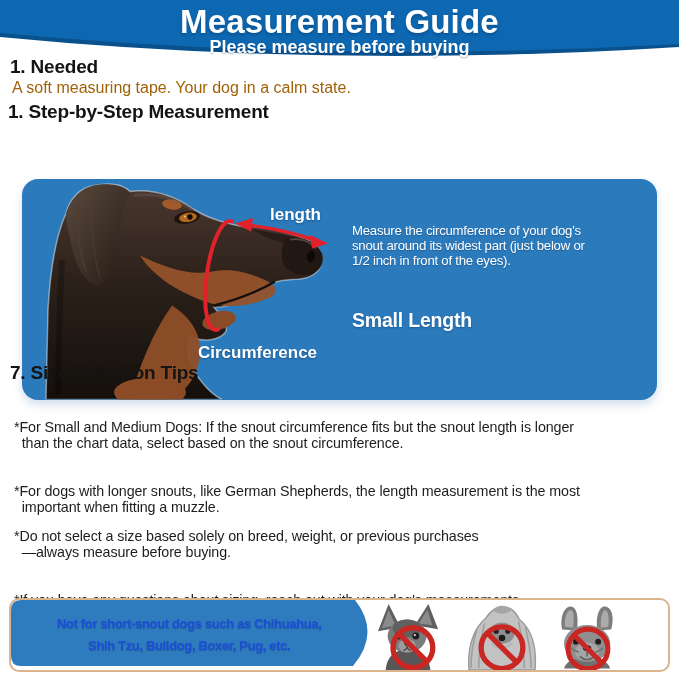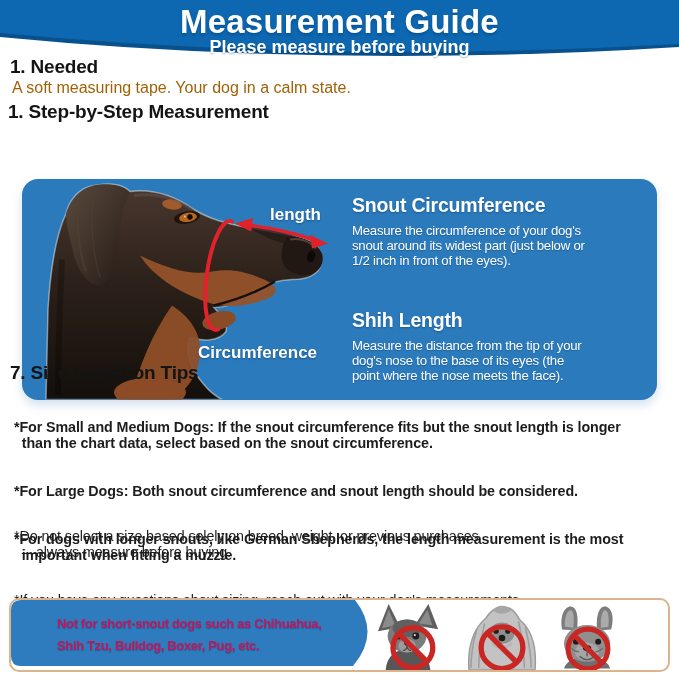--- a/index.html
+++ b/index.html
@@ -34,23 +34,23 @@
   .panel-h{position:absolute;left:330px;font-size:19.5px;font-weight:bold;color:#fff;
            letter-spacing:-.2px;text-shadow:0 1px 2px rgba(0,30,70,.35);}
   .panel-p{position:absolute;left:330px;width:300px;font-size:13.2px;font-weight:normal;
            letter-spacing:-.25px;line-height:15px;color:#fff;white-space:pre-wrap;
            text-shadow:0 1px 1px rgba(0,30,70,.3);}
 
   
   .warn{position:absolute;left:9px;top:598px;width:657px;height:70px;background:#fff;
         border:2px solid #dcb38c;border-radius:10px;}
   .warn .ribbon{position:absolute;left:0;top:0;}
-  .warn-text{position:absolute;left:46px;top:13px;color:#be185d;font-weight:bold;
+  .warn-text{position:absolute;left:46px;top:13px;color:#1d4ed8;font-weight:bold;
              font-size:13px;letter-spacing:-.35px;line-height:22px;white-space:pre-wrap;
-             text-shadow:0 1px 1px rgba(0,30,70,.3);}
+             text-shadow:0 1px 1px rgba(0,30,70,.3);text-align:center;}
   .dog-ill{position:absolute;bottom:0;}
   .dog-ill.d1{left:358px;}
   .dog-ill.d2{left:452px;}
   .dog-ill.d3{left:540px;}
 </style>
 </head>
 <body>
 
 <div class="page">
 
@@ -139,35 +139,30 @@
           <path d="M228,46 Q262,50 294,61" fill="none" stroke="#e1222b" stroke-width="3.5"></path>
           <polygon points="213,44 231,38.5 229,52" fill="#e1222b"></polygon>
           <polygon points="306,64 288,55.5 290,69" fill="#e1222b"></polygon>
         </g>
       </g>
     </svg>
 
     <div class="anno length">length</div>
     <div class="anno circ">Circumference</div>
 
-    <div class="panel-h" style="top:15px;">Snout Circumference</div>
     <div class="panel-p" style="top:44px;">Measure the circumference of your dog's
 snout around its widest part (just below or
 1/2 inch in front of the eyes).</div>
-    <div class="panel-h" style="top:130px;">Shih Length</div>
-    <div class="panel-p" style="top:159px;">Measure the distance from the tip of your
-dog's nose to the base of its eyes (the
-point where the nose meets the face).</div>
+    <div class="panel-h" style="top:130px;">Small Length</div>
   </div>
 
   <div class="h-sec" style="left:10px;top:362px;">7. Size Selection Tips</div>
-  <div class="bullets" style="left:14px;top:387px;font-weight:bold;">
+  <div class="bullets" style="left:14px;top:387px;">
     <p class="bullet">*For Small and Medium Dogs: If the snout circumference fits but the snout length is longer
   than the chart data, select based on the snout circumference.</p>
-    <p class="bullet">*For Large Dogs: Both snout circumference and snout length should be considered.</p>
     <p class="bullet">*For dogs with longer snouts, like German Shepherds, the length measurement is the most
   important when fitting a muzzle.</p>
   </div>
 
   <div class="bullets" style="left:14px;top:496px;">
     <p class="bullet">*Do not select a size based solely on breed, weight, or previous purchases
   —always measure before buying.</p>
     <p class="bullet">*If you have any questions about sizing, reach out with your dog's measurements
   —we're happy to help!</p>
   </div>

